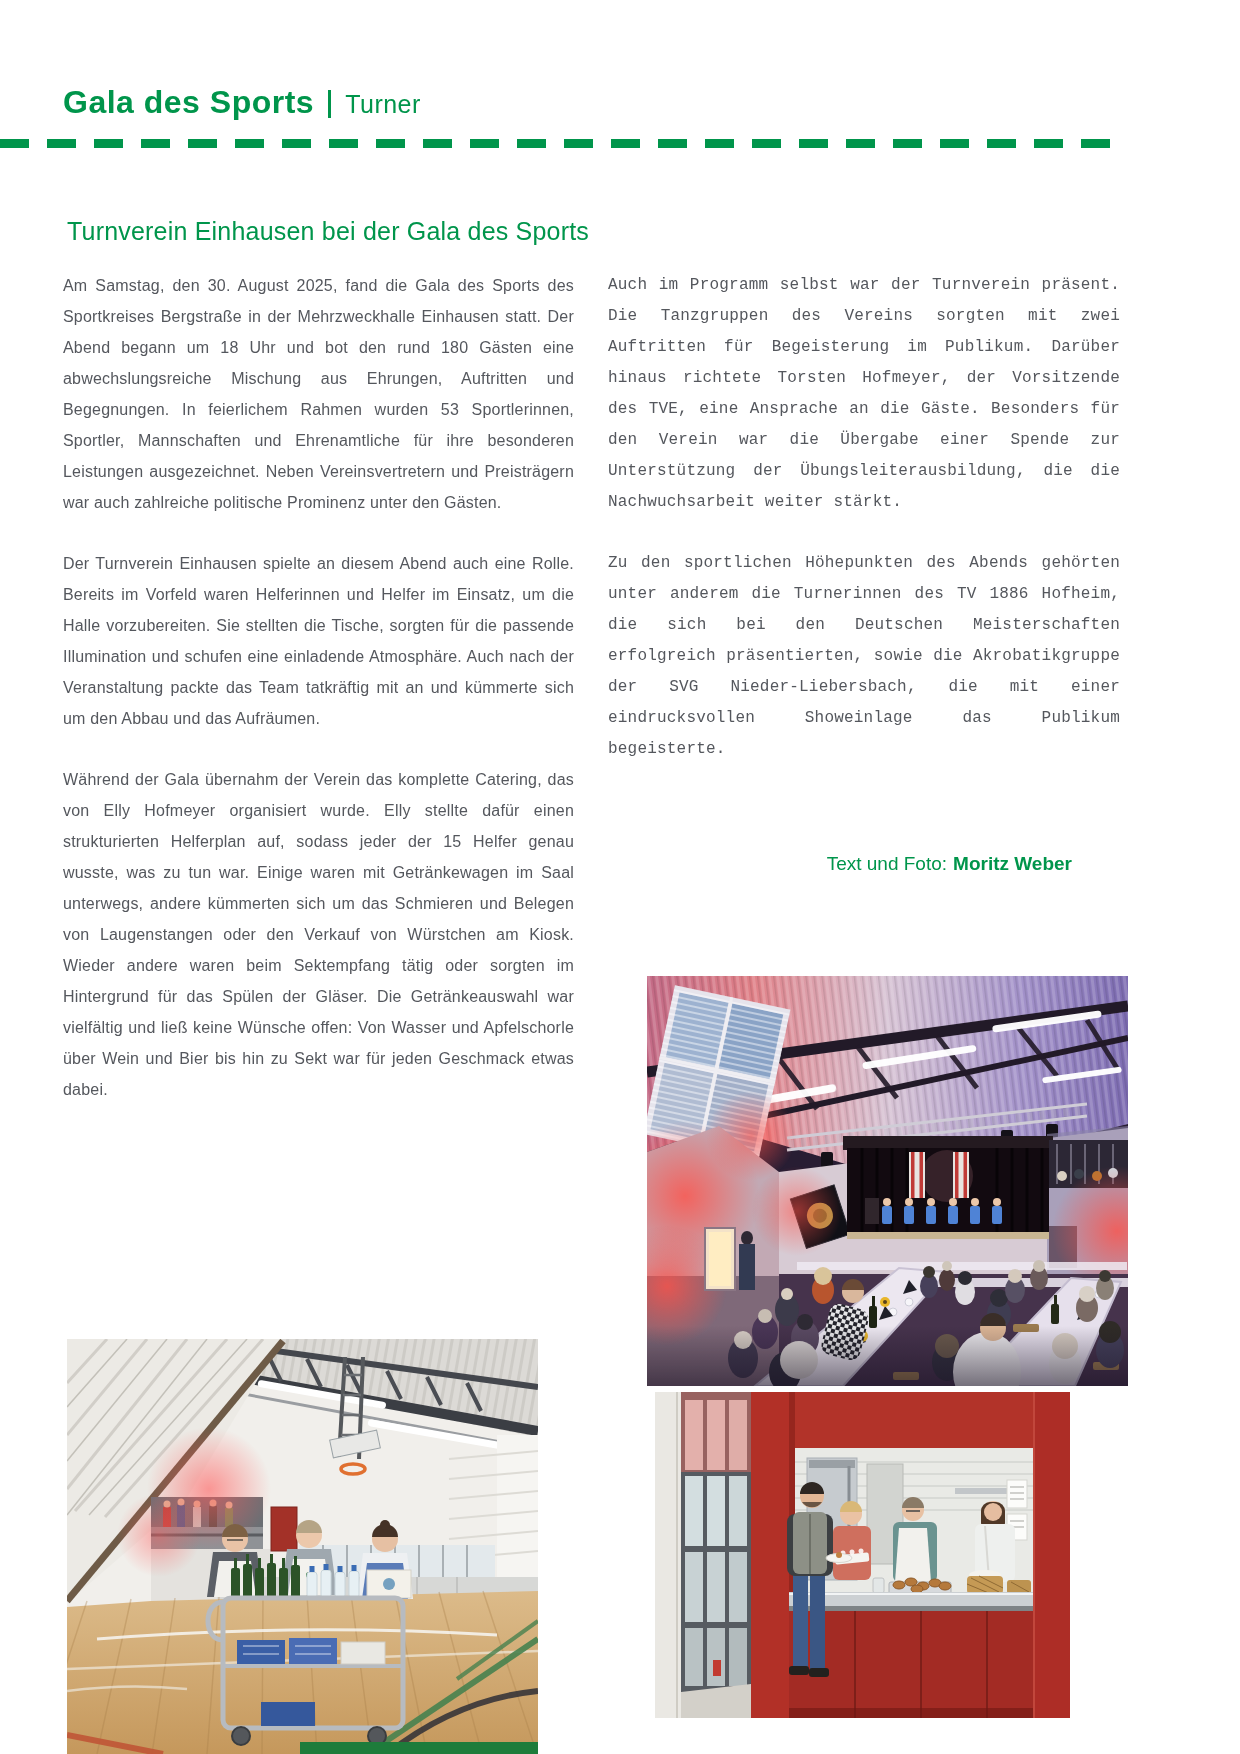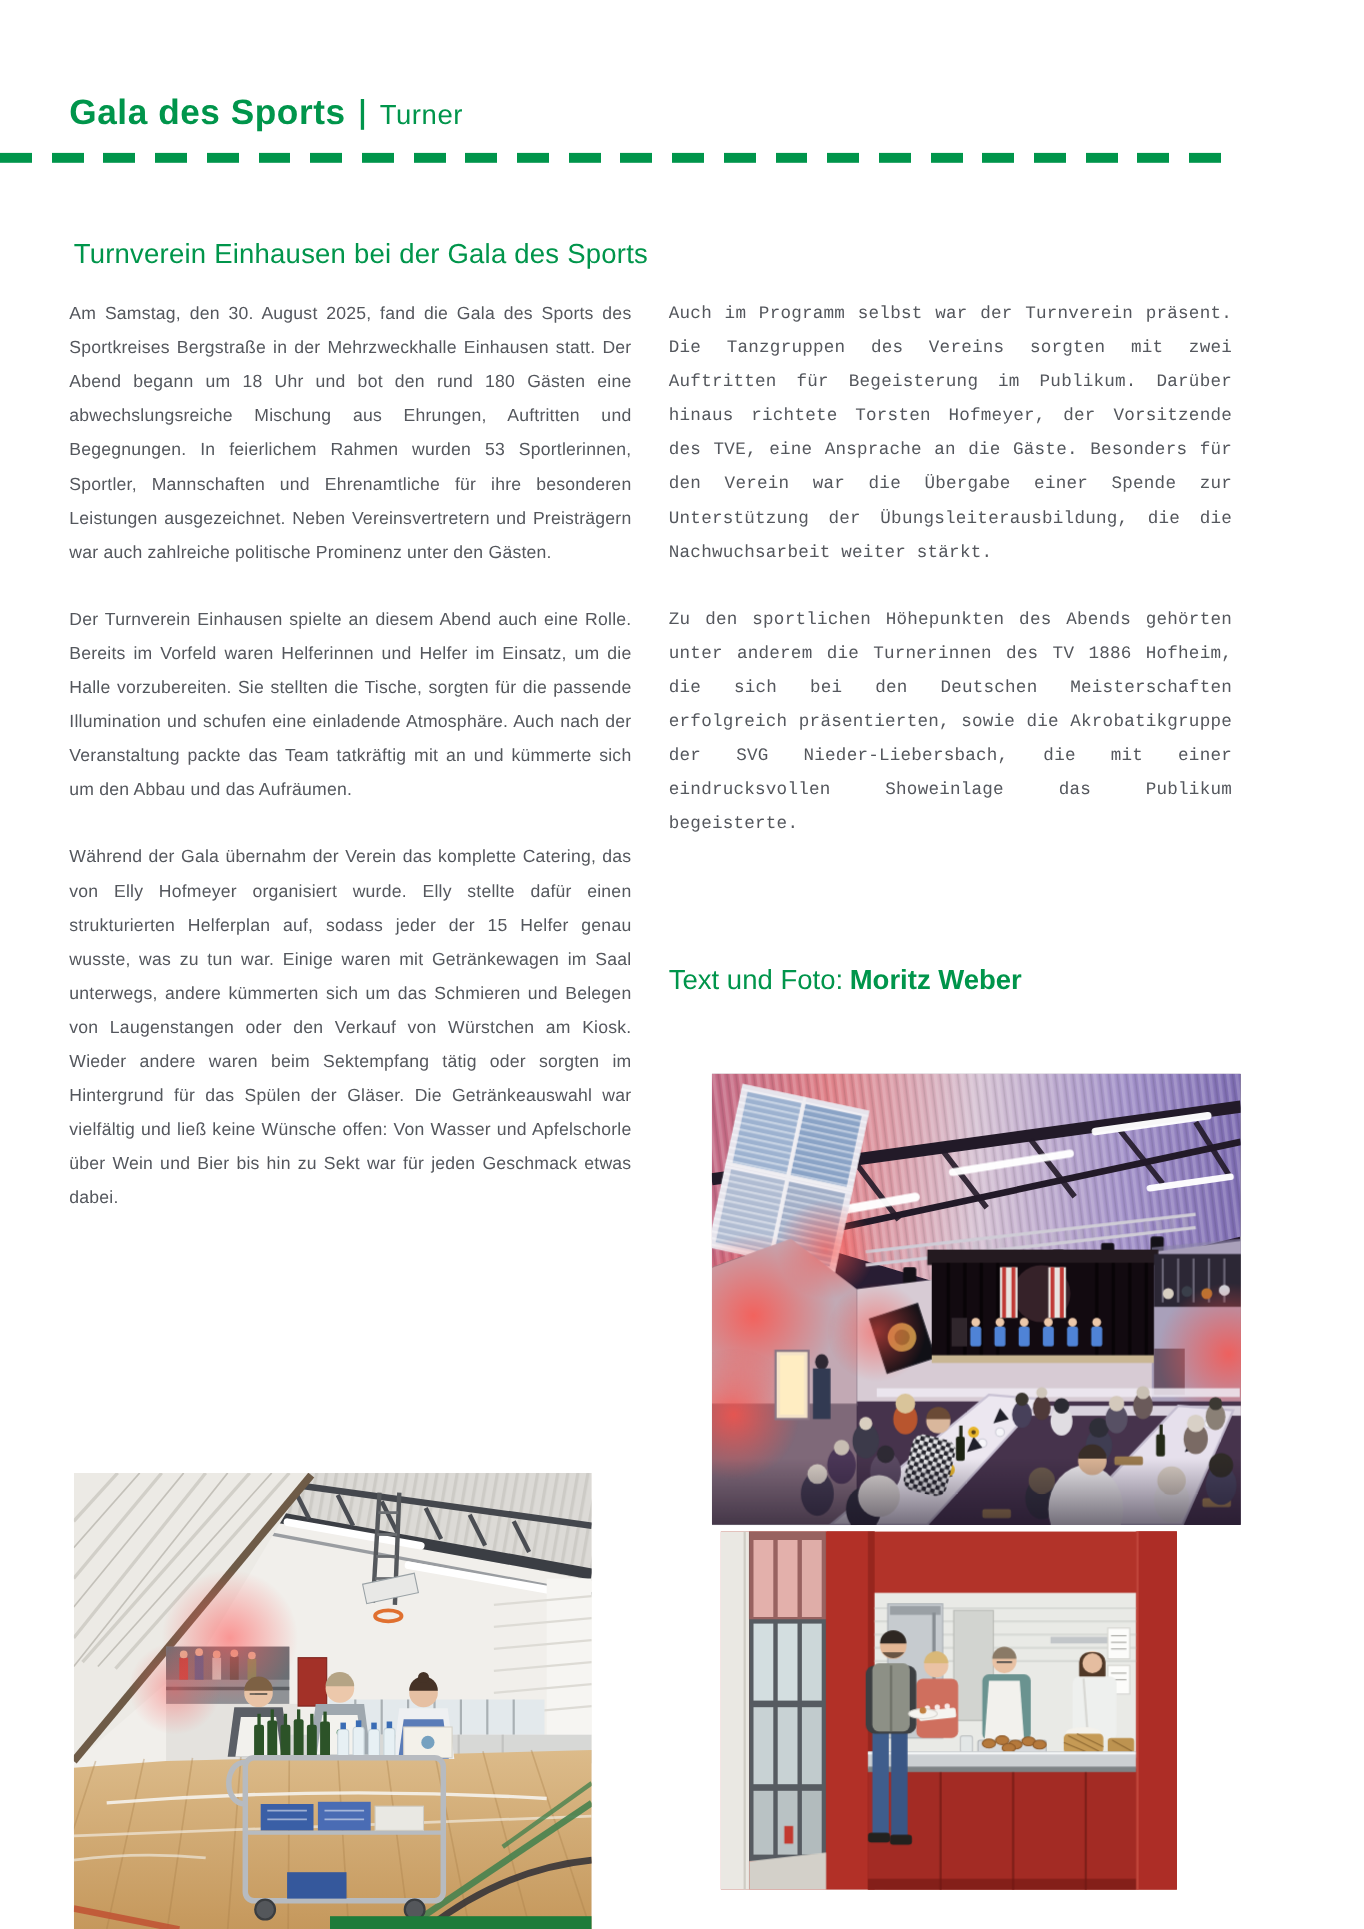--- a/index.html
+++ b/index.html
@@ -22,22 +22,22 @@
     font-size:25px;font-weight:normal;color:var(--accent-green,#00954B);letter-spacing:.2px;
   }
   .col{position:absolute;top:270px;width:511px;}
   .col.c1{left:63px;}
   .col.c2{left:608px;width:512px;font-family:Liberation Mono, monospace;}
   .col p{
     margin:0 0 30px 0;font-size:16px;line-height:31px;color:var(--body-text,#54575D);
     text-align:justify;letter-spacing:.2px;hyphens:auto;-webkit-hyphens:auto;
   }
   .credit{
-    position:absolute;left:608px;top:877px;width:512px;box-sizing:border-box;
-    padding-right:48px;font-size:25px;color:var(--accent-green,#00954B);
+    position:absolute;left:608px;top:853px;width:512px;box-sizing:border-box;
+    padding-right:48px;text-align:right;font-size:19px;color:var(--accent-green,#00954B);
   }
   .credit .credit-name{font-weight:bold;margin-left:6px;}
   
   figure.photo{position:absolute;margin:0;padding:0;overflow:hidden;}
   figure.photo svg{display:block;width:100%;height:100%;}
   .photo-gala{left:647px;top:976px;width:481px;height:410px;}
   .photo-gym{left:67px;top:1339px;width:471px;height:415px;}
   .photo-kiosk{left:655px;top:1392px;width:415px;height:326px;}
 </style>
 </head>

